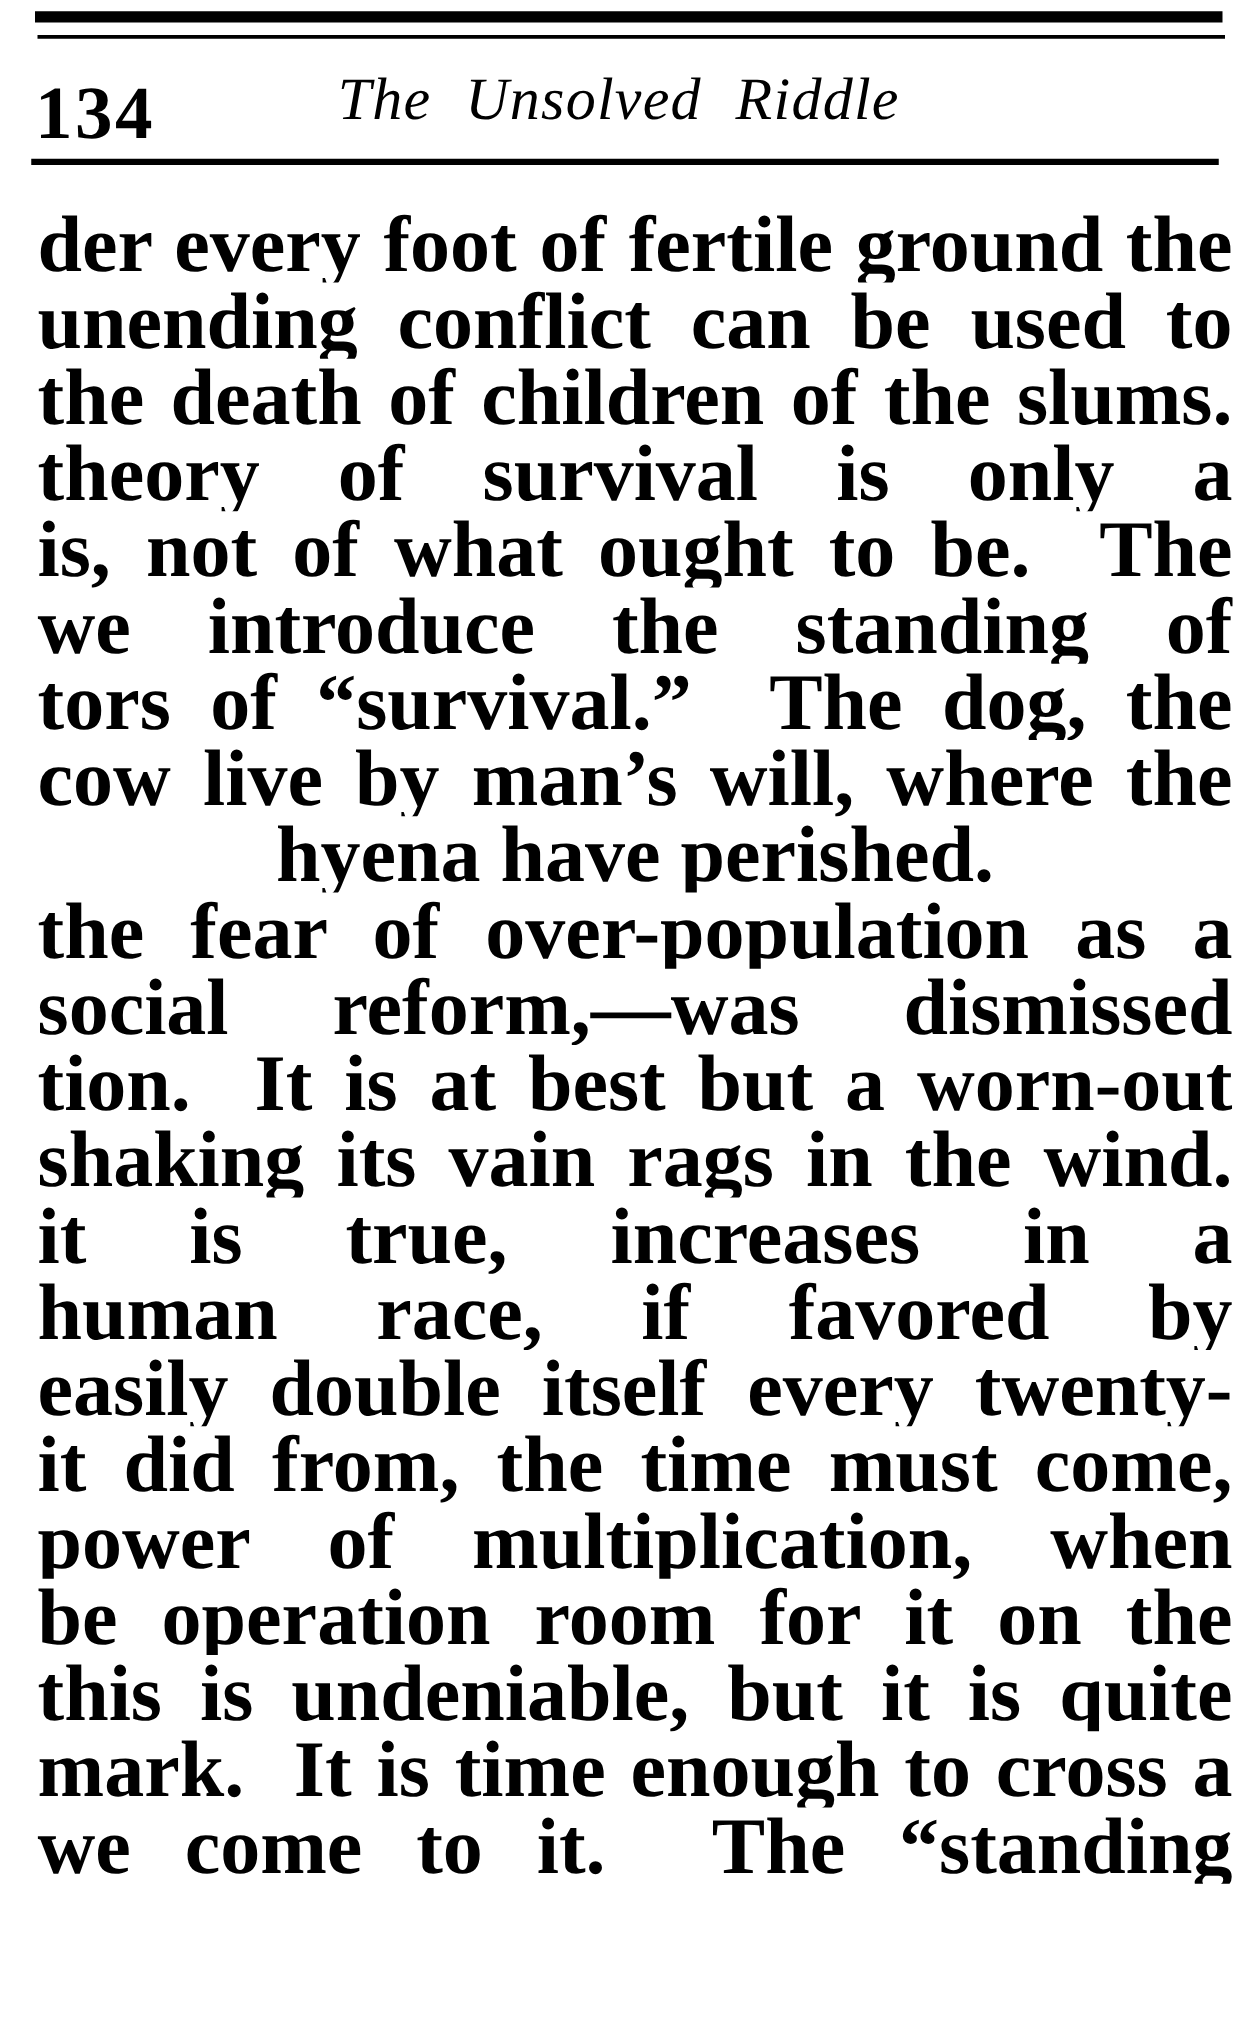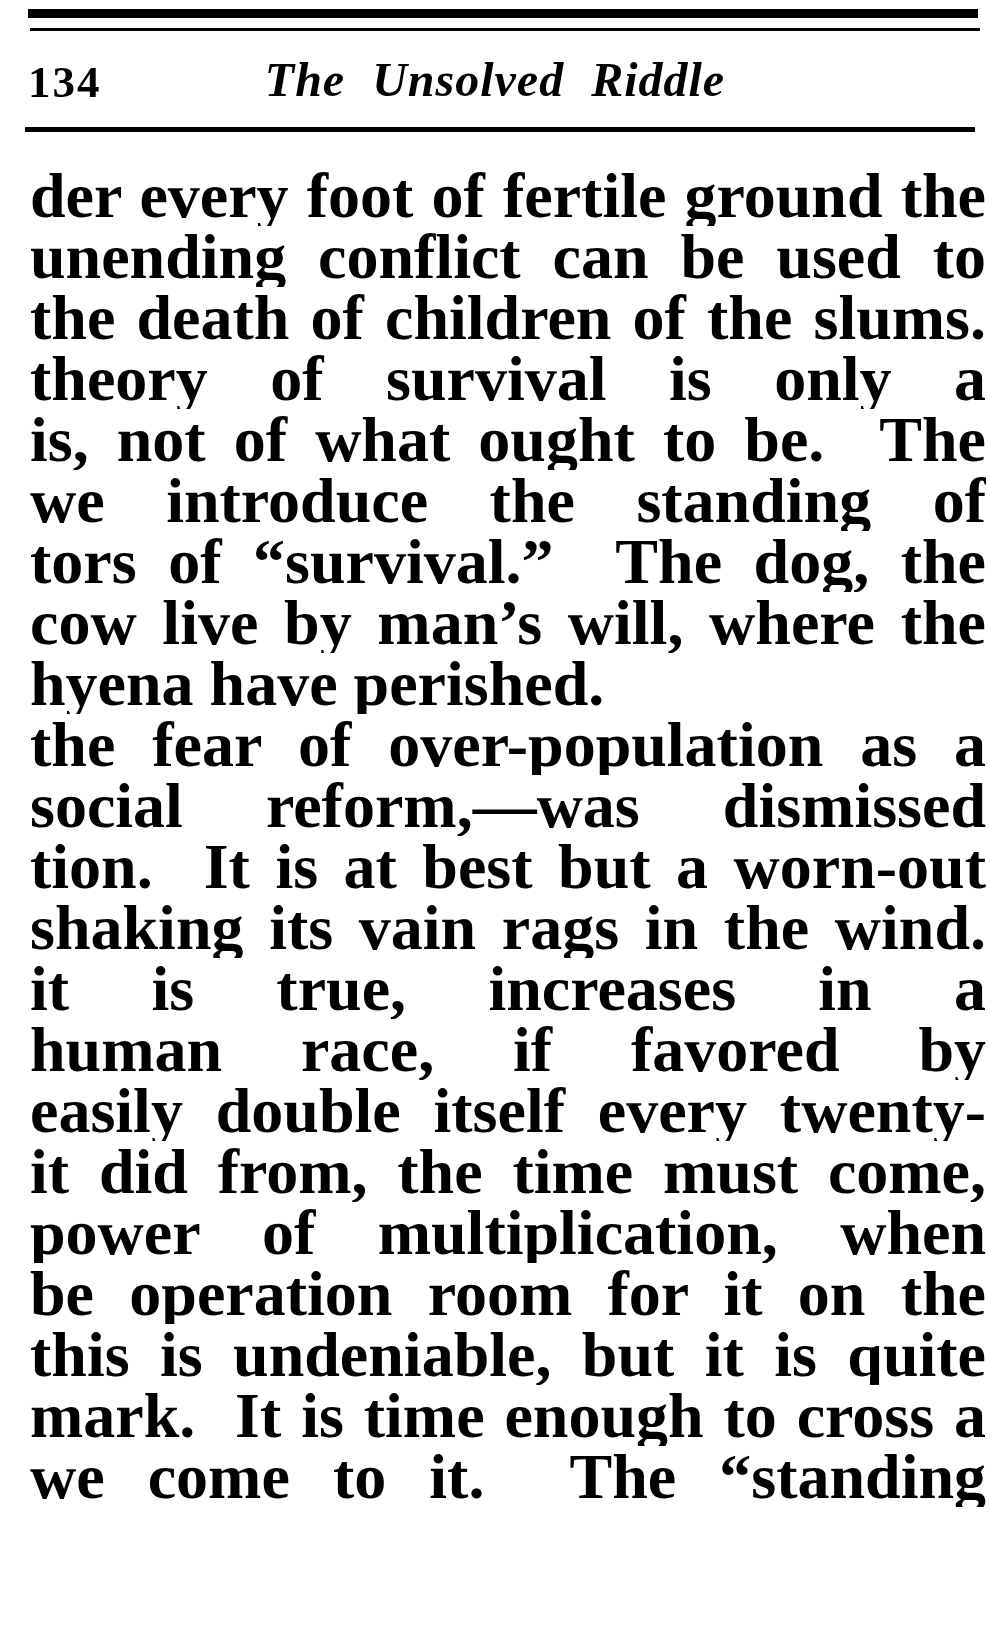--- a/index.html
+++ b/index.html
@@ -26,52 +26,52 @@
 
   .header {
     position: absolute;
     left: 0; right: 0; top: 0;
     height: 127px;
   }
   .page-num {
     position: absolute;
     left: 28px;
     top: 56px;
-    font-size: 45px;
+    font-size: 60px;
     font-weight: bold;
     letter-spacing: 2px;
   }
   .running-title {
     position: absolute;
     left: 0; right: 0;
     top: 52px;
     text-align: center;
     font-size: 48px;
-    font-weight: bold;
+    font-weight: normal;
     font-style: italic;
     letter-spacing: 1px;
     word-spacing: 14px;
   }
 
   .body-text {
     position: absolute;
     left: 12px;
     top: 165px;
     width: 100%;
     padding: 0 16px 0 18px;
     box-sizing: border-box;
     font-size: 64px;
     line-height: 61px;
     font-weight: bold;
   }
   .line {
     height: 61px;
     overflow: hidden;
     white-space: pre-wrap;
-    text-align: left;
+    text-align: center;
   }
   .line.justify {
     text-align: justify;
   }
   .line.justify::after {
     content: "";
     display: inline-block;
     width: 100%;
     height: 0;
   }

